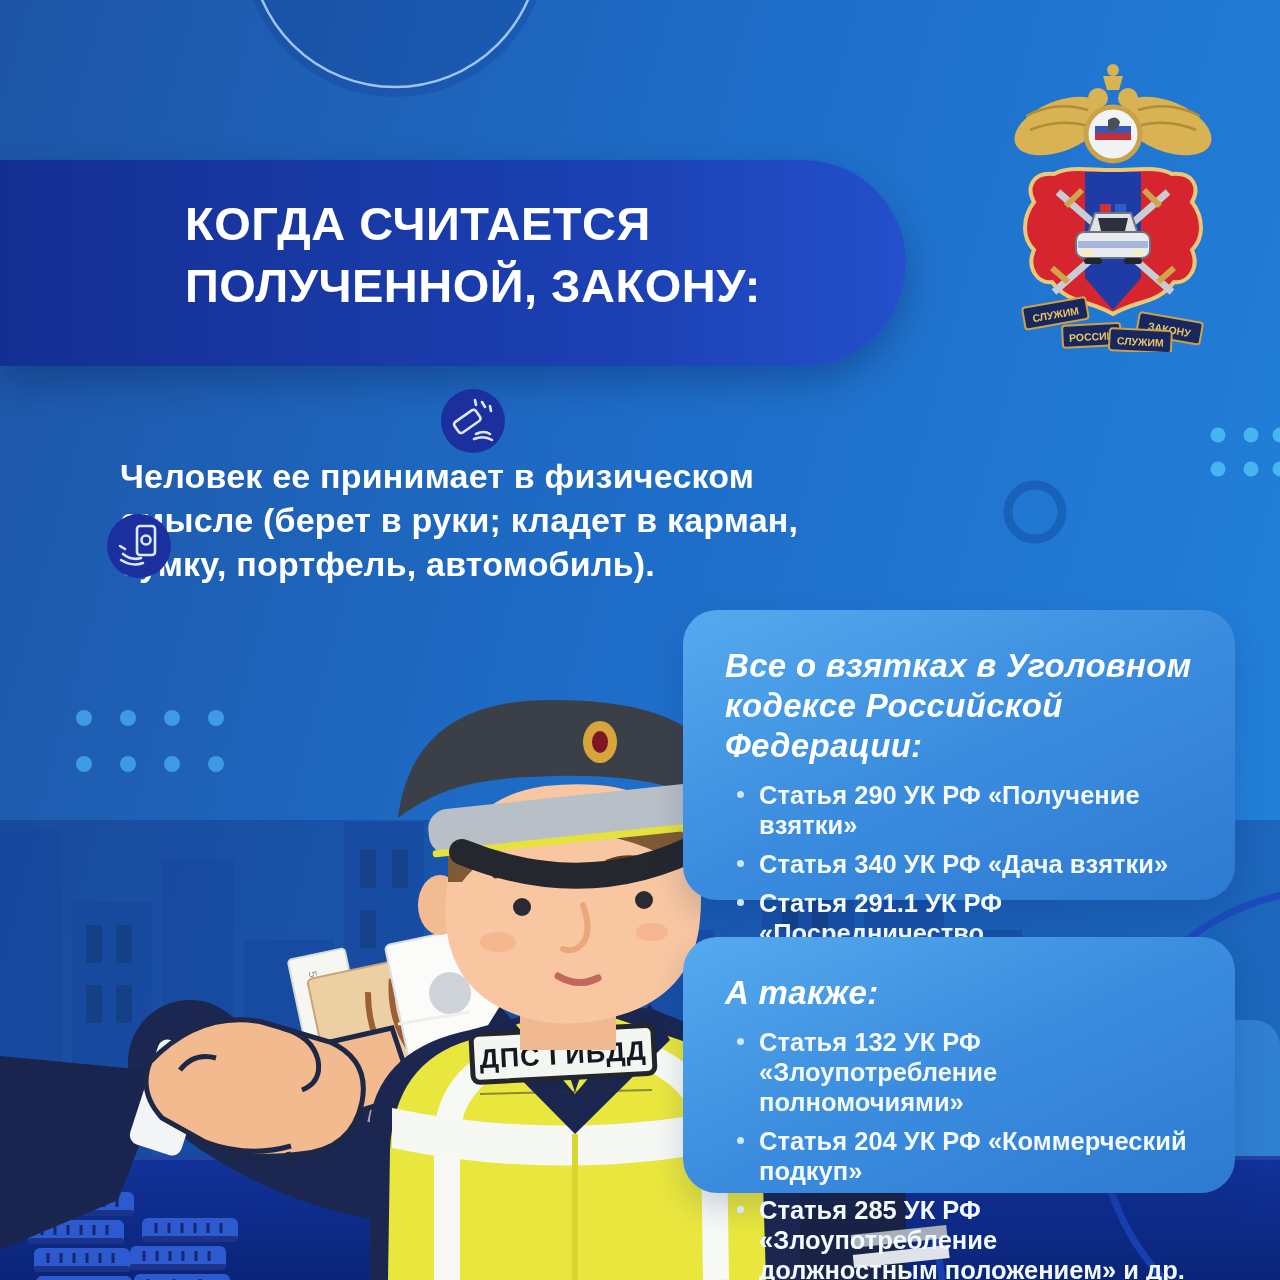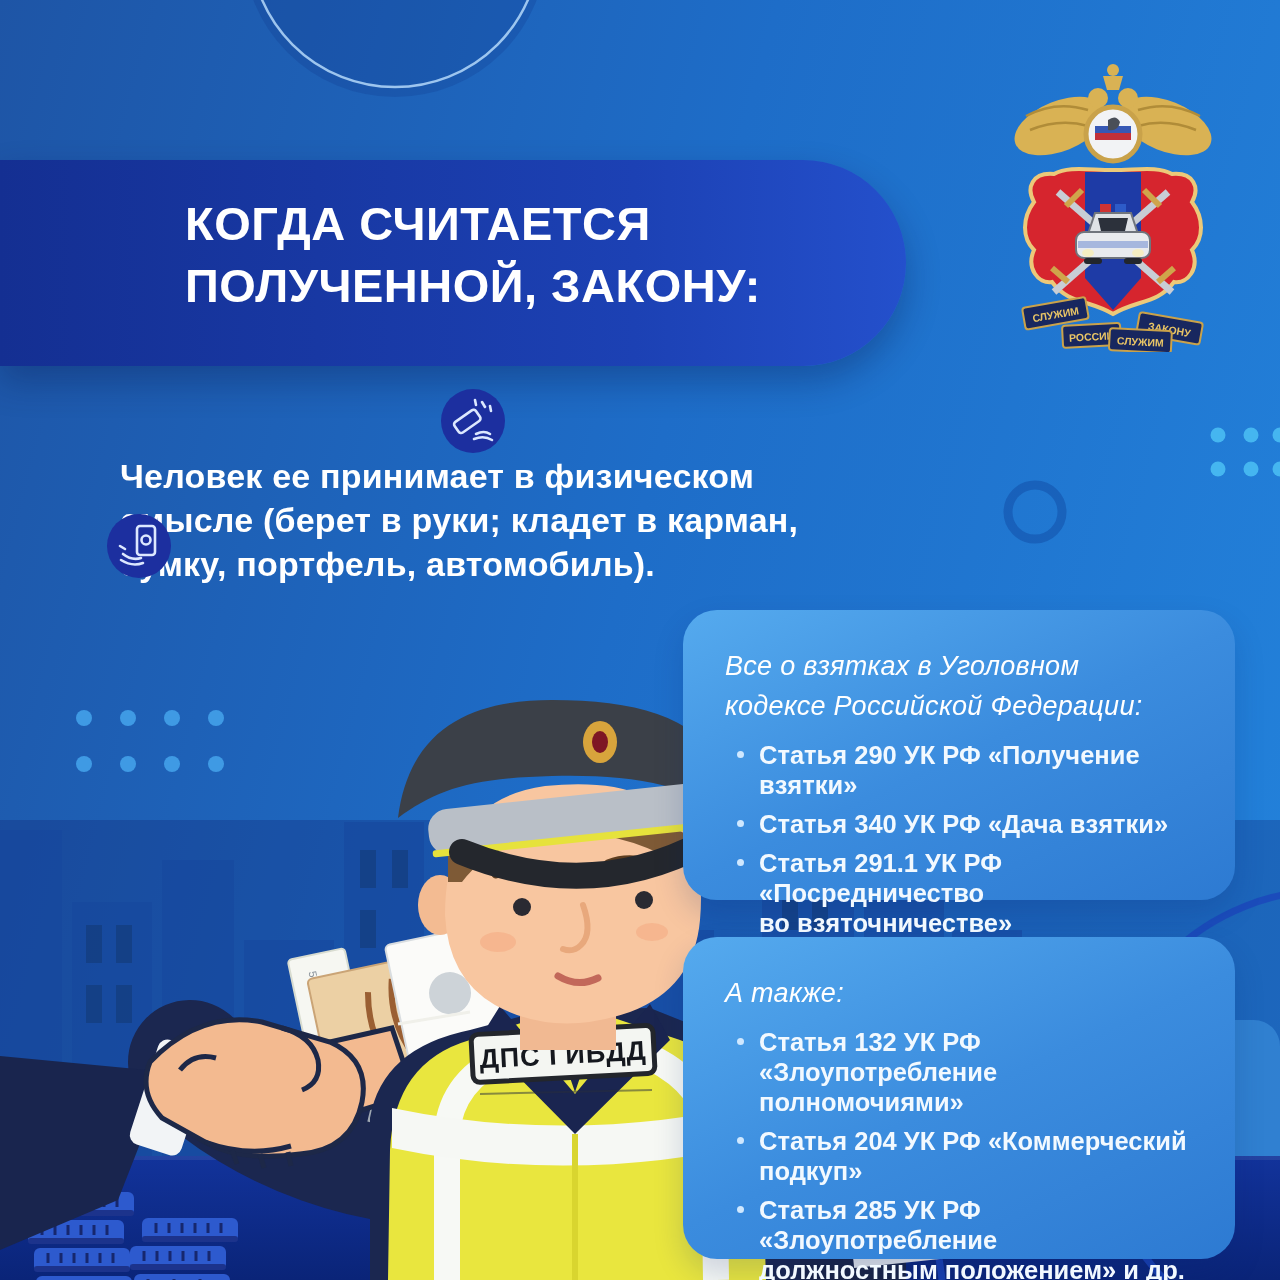--- a/index.html
+++ b/index.html
@@ -33,23 +33,23 @@
   .bullet1{top:386px;}
   .bullet2{top:511px;}
   
   .panel{
     position:absolute;left:683px;width:552px;border-radius:34px;
     background:linear-gradient(155deg,#55aaee 0%,#3b8cde 50%,#2d7ad2 100%);
     box-shadow:0 14px 30px rgba(10,40,110,.18);
     box-sizing:border-box;padding:36px 36px 30px 42px;color:#f2f9ff;
   }
   .panel-1{top:610px;height:290px;}
-  .panel-2{top:937px;height:322px;}
+  .panel-2{top:937px;height:256px;}
   .panel .p-title{
-    font-size:27px;line-height:40px;font-weight:400;font-style:italic;
+    font-size:33px;line-height:40px;font-weight:700;font-style:italic;
     letter-spacing:.3px;white-space:pre-line;margin:0 0 14px 0;color:#ffffff;
   }
   .panel ul{list-style:none;margin:10px;padding:0;}
   .panel li{
     position:relative;padding-left:24px;margin-bottom:9px;
     font-size:25.5px;line-height:30px;font-weight:700;white-space:pre-line;
   }
   .panel li::before{
     content:"";position:absolute;left:2px;top:11px;width:7px;height:7px;
     border-radius:50%;background:#cfe8ff;

